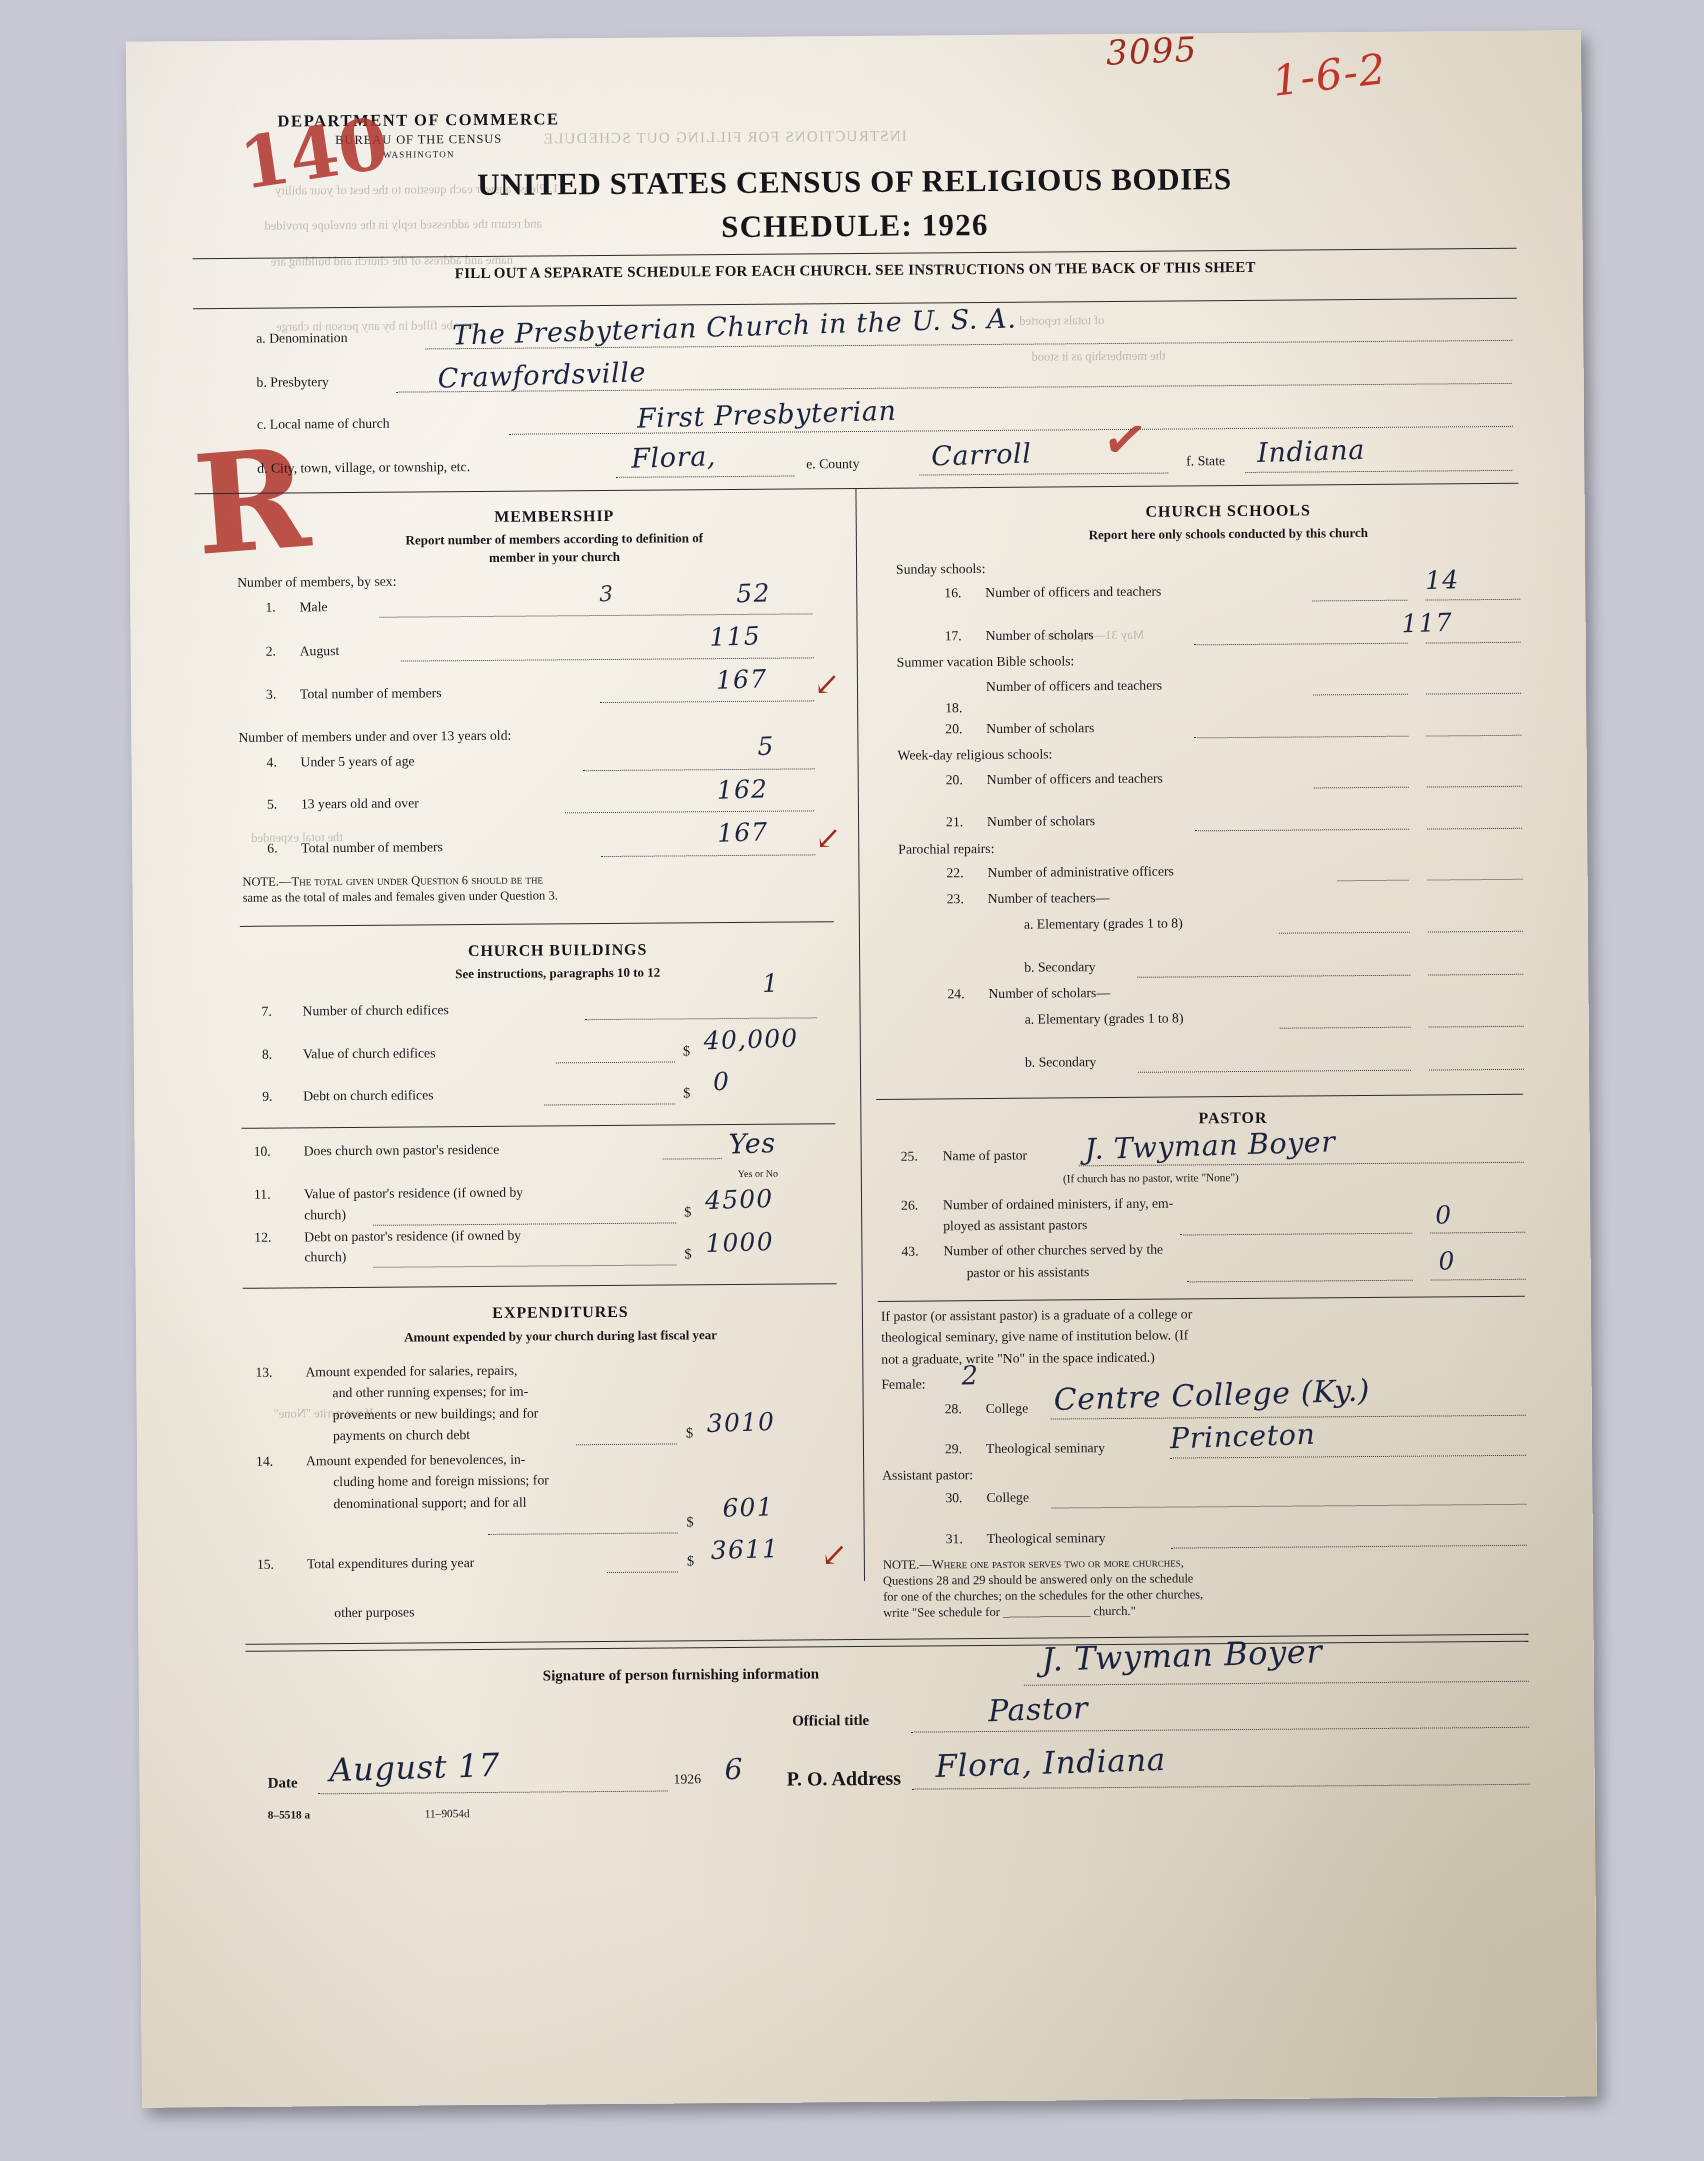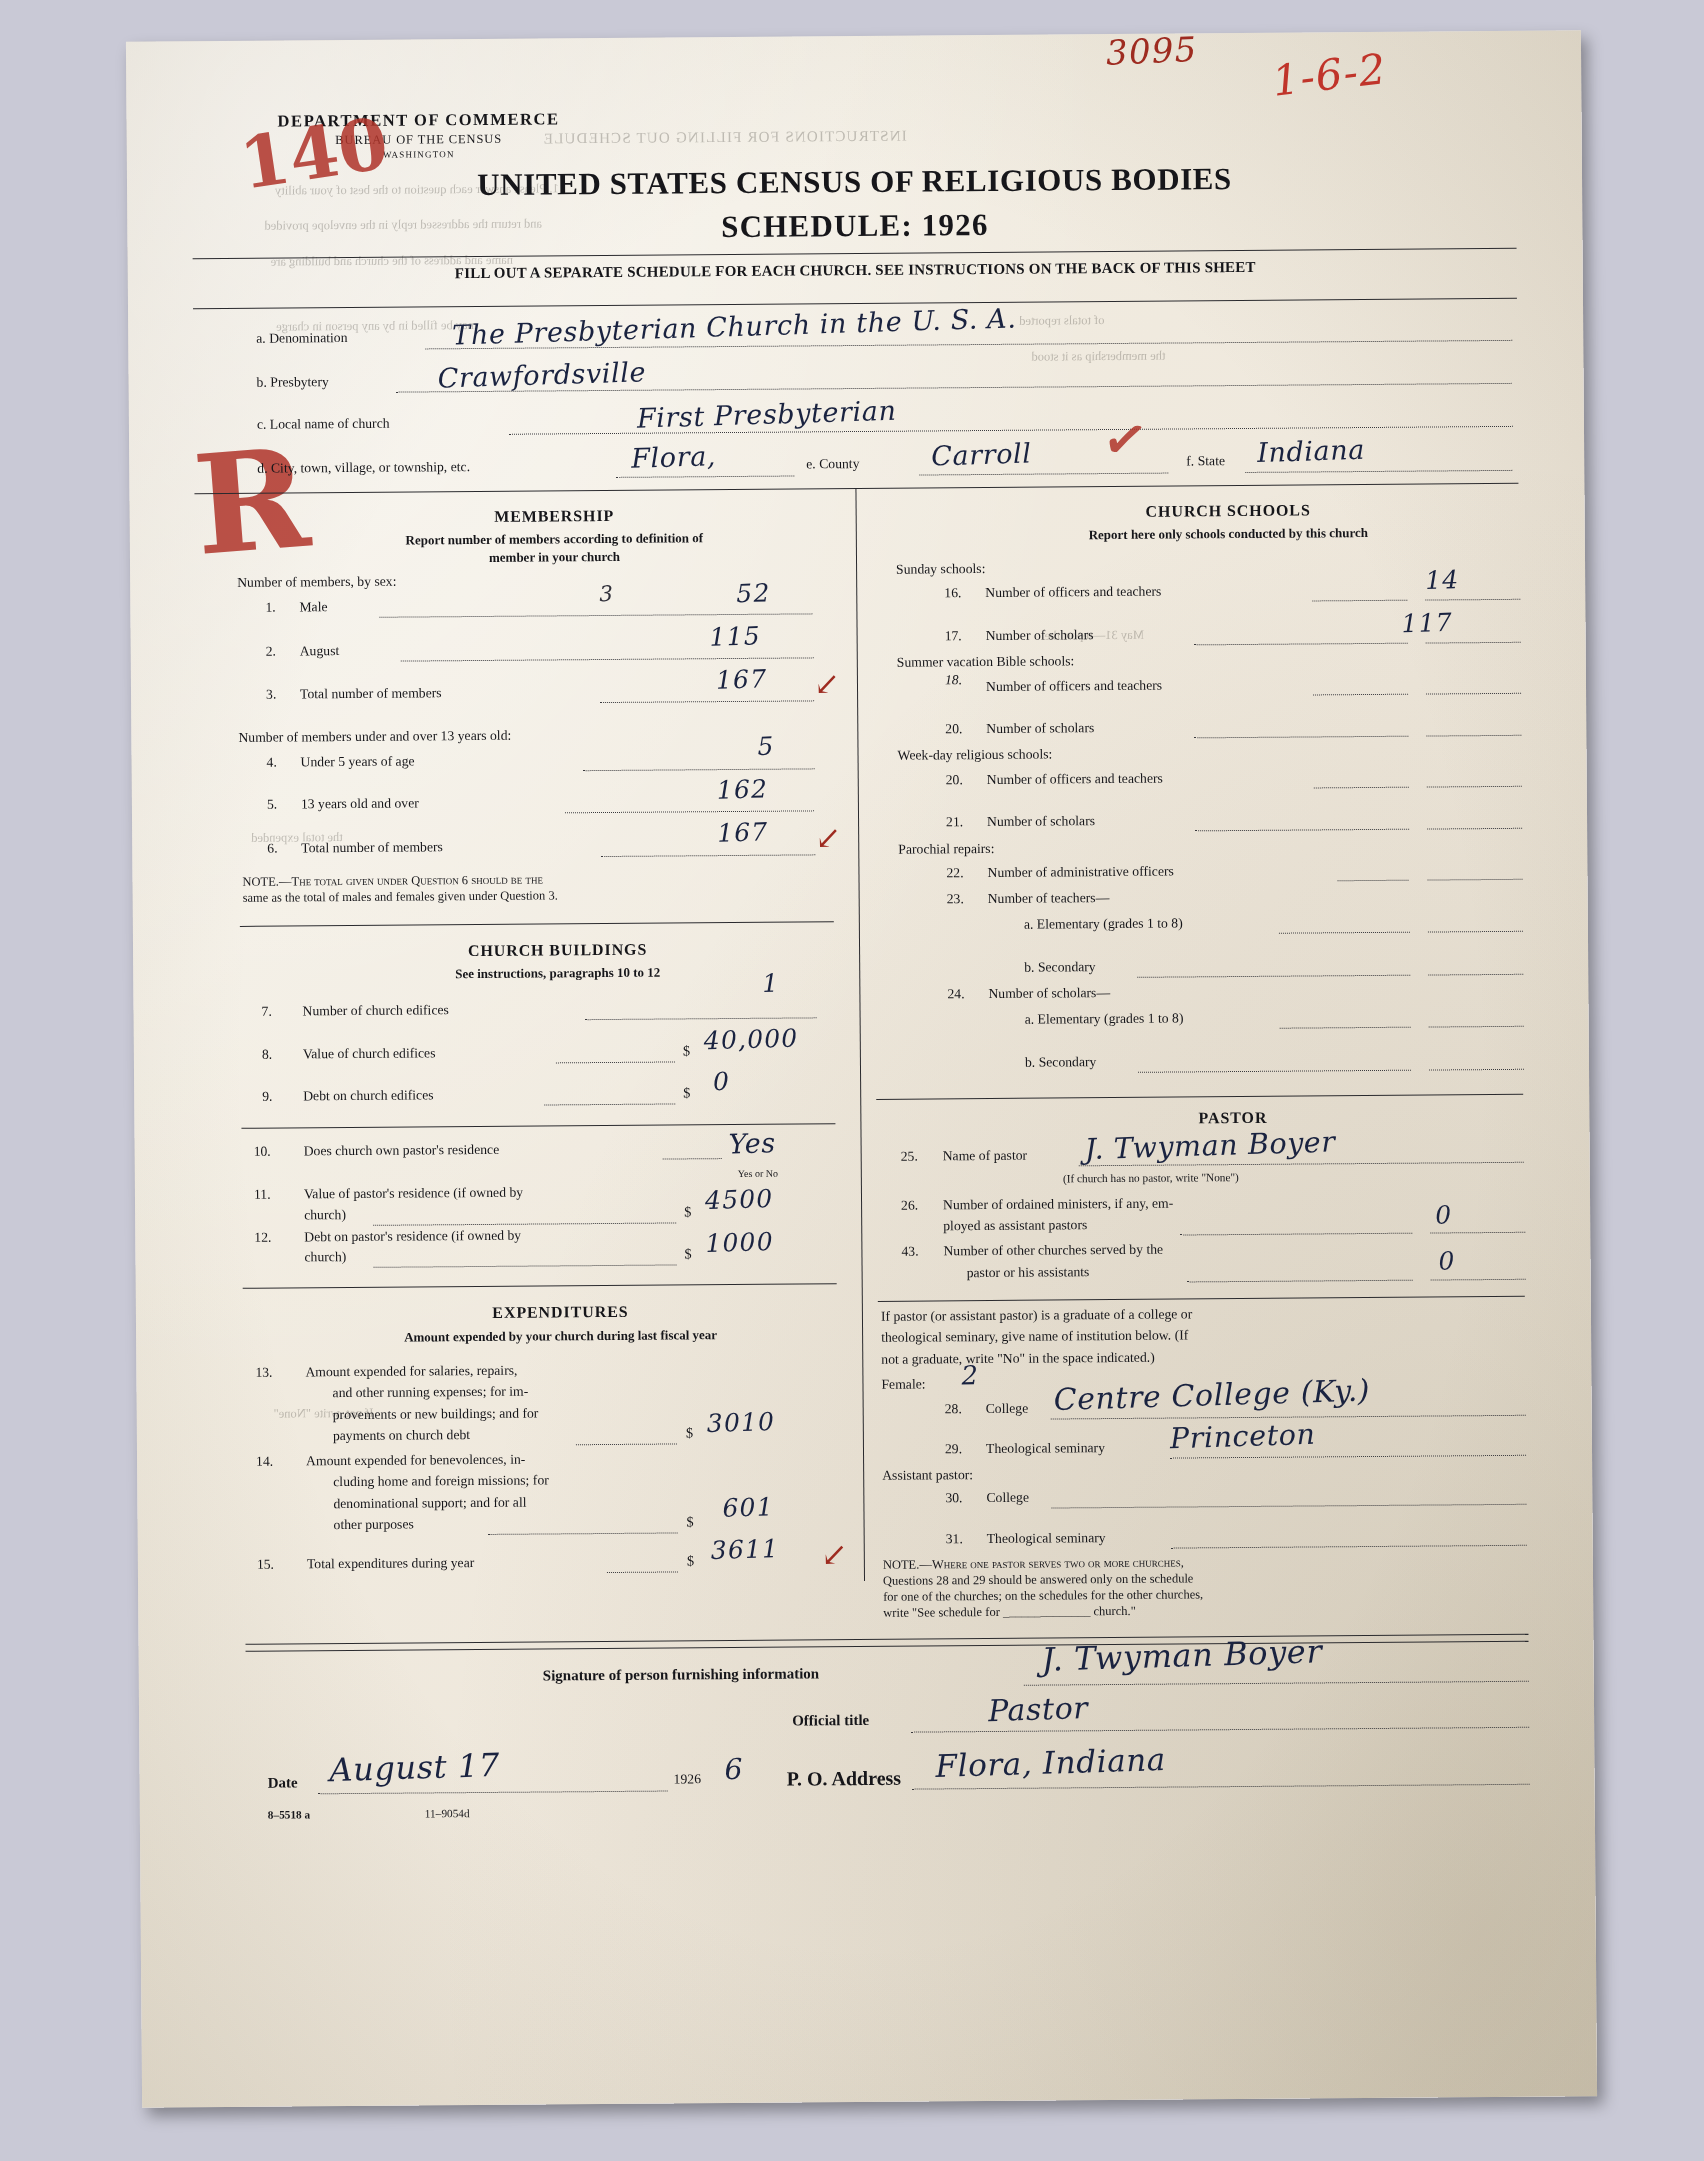--- a/index.html
+++ b/index.html
@@ -229,21 +229,21 @@
   <div class="lbl ink" style="left:196px;top:1366px;">provements or new buildings; and for</div>
   <div class="lbl ink" style="left:196px;top:1387px;">payments on church debt</div>
   <div class="dots" style="left:439px;top:1406px;width:101px;"></div>
   <div class="dollar ink" style="left:549px;top:1387px;">$</div>
   <div class="hand num" style="left:570px;top:1371px;">3010</div>
 
   <div class="lbl ink" style="left:119px;top:1412px;">14.</div>
   <div class="lbl ink" style="left:169px;top:1412px;">Amount expended for benevolences, in-</div>
   <div class="lbl ink" style="left:196px;top:1433px;">cluding home and foreign missions; for</div>
   <div class="lbl ink" style="left:196px;top:1455px;">denominational support; and for all</div>
-  <div class="lbl ink" style="left:196px;top:1476px;">other purposes</div>
+  <div class="lbl ink" style="left:196px;top:1564px;">other purposes</div>
   <div class="dots" style="left:350px;top:1495px;width:190px;"></div>
   <div class="dollar ink" style="left:549px;top:1476px;">$</div>
   <div class="hand num" style="left:585px;top:1456px;">601</div>
 
   <div class="lbl ink" style="left:119px;top:1515px;">15.</div>
   <div class="lbl ink" style="left:169px;top:1515px;">Total expenditures during year</div>
   <div class="dots" style="left:469px;top:1534px;width:71px;"></div>
   <div class="dollar ink" style="left:549px;top:1515px;">$</div>
   <div class="hand num" style="left:573px;top:1498px;">3611</div>
   <div class="hand num red" style="left:683px;top:1499px;font-size:32px;">↙</div>
@@ -260,21 +260,21 @@
   <div class="dots" style="left:1295px;top:568px;width:95px;"></div>
   <div class="hand num" style="left:1295px;top:534px;">14</div>
 
   <div class="lbl ink" style="left:814px;top:592px;">17.</div>
   <div class="lbl ink" style="left:855px;top:592px;">Number of scholars</div>
   <div class="dots" style="left:1063px;top:611px;width:214px;"></div>
   <div class="dots" style="left:1295px;top:611px;width:95px;"></div>
   <div class="hand num" style="left:1271px;top:577px;">117</div>
 
   <div class="lbl ink" style="left:766px;top:618px;">Summer vacation Bible schools:</div>
-  <div class="lbl ink" style="left:814px;top:636px;font-style:italic;">18.</div>
+  <div class="lbl ink" style="left:814px;top:664px;">18.</div>
   <div class="lbl ink" style="left:855px;top:643px;">Number of officers and teachers</div>
   <div class="dots" style="left:1182px;top:662px;width:95px;"></div>
   <div class="dots" style="left:1295px;top:662px;width:95px;"></div>
 
   <div class="lbl ink" style="left:814px;top:685px;">20.</div>
   <div class="lbl ink" style="left:855px;top:685px;">Number of scholars</div>
   <div class="dots" style="left:1063px;top:704px;width:214px;"></div>
   <div class="dots" style="left:1295px;top:704px;width:95px;"></div>
 
   <div class="lbl ink" style="left:766px;top:711px;">Week-day religious schools:</div>

